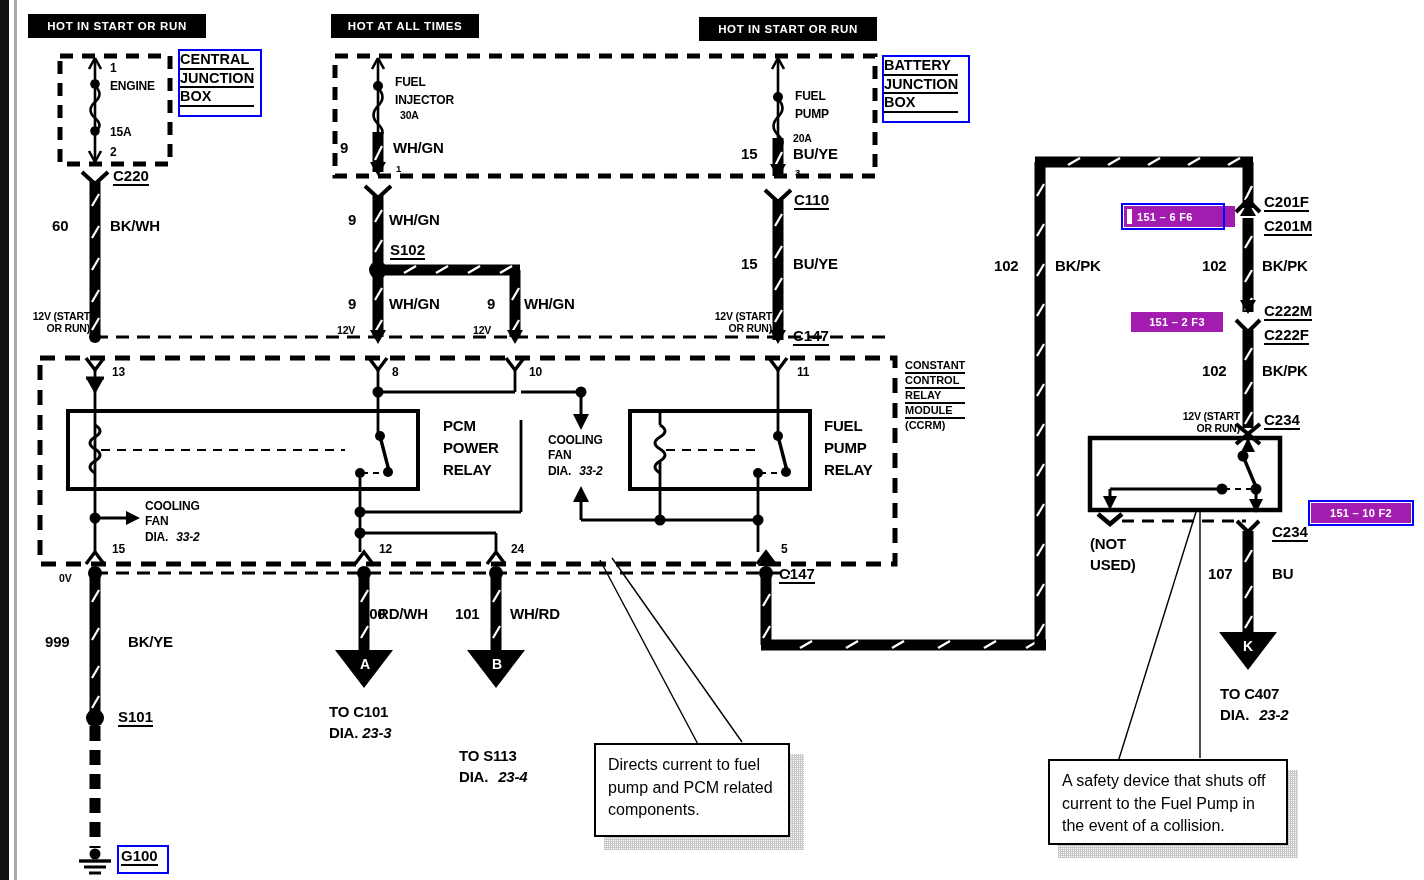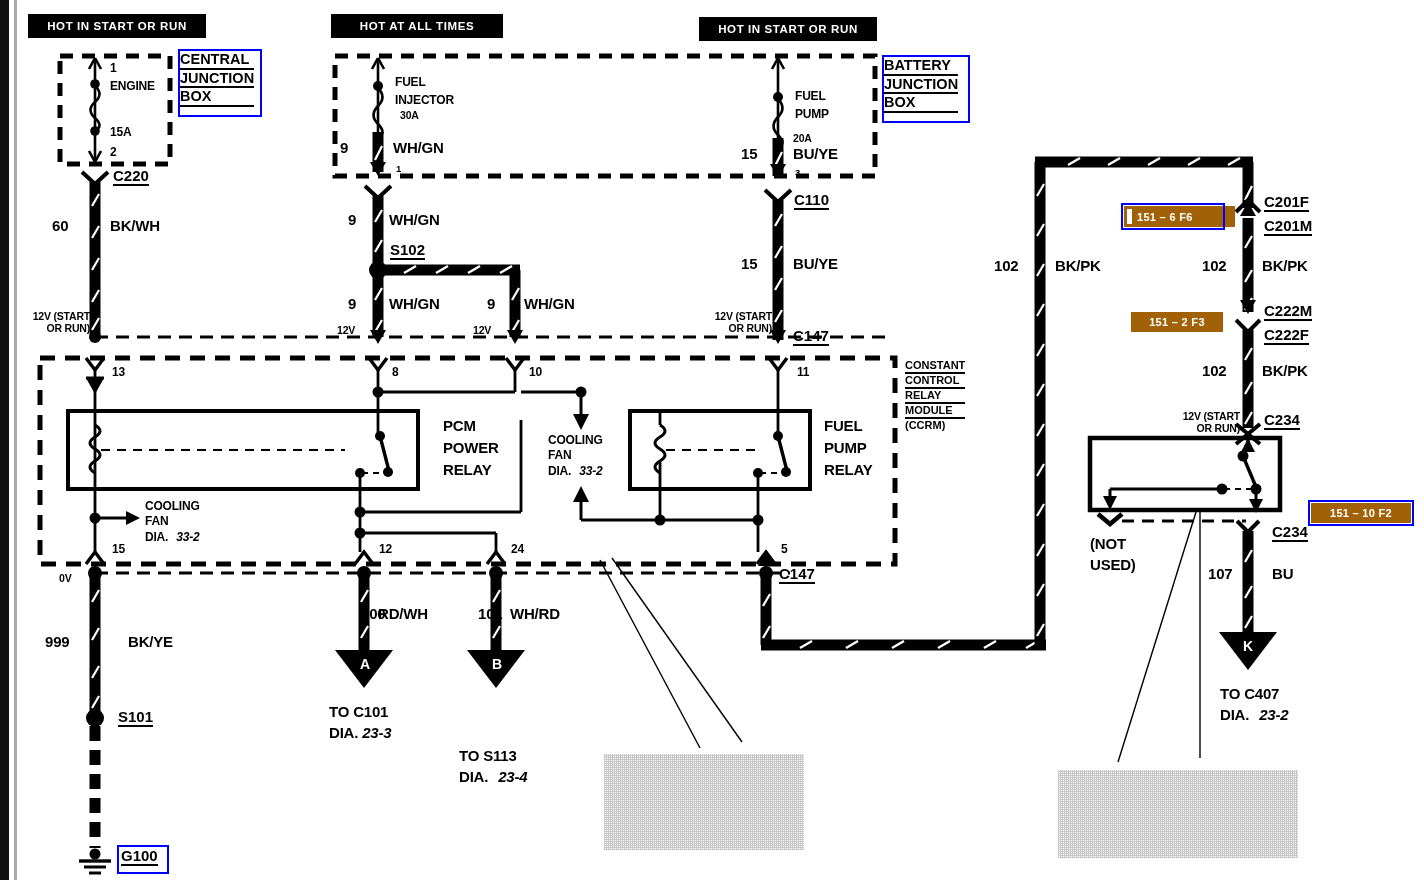--- a/index.html
+++ b/index.html
@@ -14,21 +14,21 @@
   .lbl.xs{font-size:10.5px;}
   .lbl.tiny{font-size:9.5px;}
   .ital{font-style:italic;}
   .hotbar{position:absolute;background:#000;color:#fff;font-weight:bold;font-size:11.5px;
           letter-spacing:.6px;display:flex;align-items:center;justify-content:center;}
   .connlbl{position:absolute;font-weight:bold;font-size:15px;border-bottom:2.4px solid #000;
            padding-bottom:0px;line-height:1.05;}
   .multiline-ul{position:absolute;font-weight:bold;font-size:14.5px;line-height:1.0;}
   .multiline-ul span{display:block;border-bottom:2px solid #000;padding-bottom:1px;margin-bottom:1px;}
   .bluebox{position:absolute;border:2.5px solid #0000ff;box-sizing:border-box;pointer-events:none;}
-  .fusebadge{position:absolute;background:#a16207;color:#fff;font-weight:bold;font-size:11px;
+  .fusebadge{position:absolute;background:#a21caf;color:#fff;font-weight:bold;font-size:11px;
              display:flex;align-items:center;padding-left:13px;letter-spacing:.3px;}
   .fusebadge::before{content:"";position:absolute;left:3px;top:3px;bottom:3px;width:5px;background:#fff;}
   .fusebadge.nowhite::before{display:none;}
   .fusebadge.nowhite{padding-left:0;justify-content:center;}
   .callout{position:absolute;background:#fff;border:2.2px solid #000;
            font-size:16px;font-weight:normal;color:#000;line-height:1.42;padding:9px 12px 10px 12px;
            font-family:"Liberation Sans",sans-serif;box-sizing:border-box;}
   .shadow{position:absolute;background:
       repeating-linear-gradient(0deg,#9a9a9a 0 1px,transparent 1px 2px),
       repeating-linear-gradient(90deg,#9a9a9a 0 1px,transparent 1px 2px);
@@ -377,21 +377,21 @@
     </g>
     <g stroke="#000" stroke-width="1.4" fill="none">
       <line x1="1196" y1="512" x2="1118" y2="762"></line>
       <line x1="1200" y1="512" x2="1200" y2="758"></line>
     </g>
   </svg>
 
   <div class="hotbar" style="left:28px;top:14px;width:178px;height:24px;">
     <span>HOT IN START OR RUN</span>
   </div>
-  <div class="hotbar" style="left:331px;top:14px;width:172px;height:24px;">
+  <div class="hotbar" style="left:331px;top:14px;width:148px;height:24px;">
     <span>HOT AT ALL TIMES</span>
   </div>
   <div class="hotbar" style="left:699px;top:17px;width:178px;height:24px;">
     <span>HOT IN START OR RUN</span>
   </div>
 
   <div class="lbl sm" style="left:110px;top:62px;">1</div>
   <div class="lbl sm" style="left:110px;top:80px;">ENGINE</div>
   <div class="lbl sm" style="left:110px;top:126px;">15A</div>
   <div class="lbl sm" style="left:110px;top:146px;">2</div>
@@ -498,21 +498,21 @@
 
   <div class="lbl xs" style="left:59px;top:573px;">0V</div>
   <div class="lbl lg" style="left:45px;top:634px;">999</div>
   <div class="lbl lg" style="left:128px;top:634px;">BK/YE</div>
   <div class="connlbl" style="left:118px;top:709px;">S101</div>
   <div class="connlbl" style="left:121px;top:848px;">G100</div>
   <div class="bluebox" style="left:117px;top:845px;width:52px;height:29px;"></div>
 
   <div class="lbl lg" style="left:321px;top:606px;margin-left:40px;">100</div>
   <div class="lbl lg" style="left:378px;top:606px;">RD/WH</div>
-  <div class="lbl lg" style="left:478px;top:606px;">101</div>
+  <div class="lbl lg" style="left:455px;top:606px;">101</div>
   <div class="lbl lg" style="left:510px;top:606px;">WH/RD</div>
 
   <div class="lbl md" style="left:360px;top:657px;color:#fff;">A</div>
   <div class="lbl md" style="left:492px;top:657px;color:#fff;">B</div>
   <div class="lbl lg" style="left:329px;top:704px;">
     <div>TO C101</div>
     <div style="margin-top:4px;"><span>DIA.</span>
       <span class="ital" style="margin-left:0;">23-3</span></div>
   </div>
   <div class="lbl lg" style="left:459px;top:704px;margin-top:44px;">
@@ -564,16 +564,22 @@
   <div class="lbl lg" style="left:1208px;top:566px;">107</div>
   <div class="lbl lg" style="left:1272px;top:566px;">BU</div>
   <div class="lbl md" style="left:1243px;top:639px;color:#fff;">K</div>
   <div class="lbl lg" style="left:1220px;top:686px;">
     <div>TO C407</div>
     <div style="margin-top:4px;"><span>DIA.</span>
       <span class="ital" style="margin-left:6px;">23-2</span></div>
   </div>
 
   <div class="shadow" style="left:604px;top:754px;width:200px;height:96px;"></div>
+  <div class="callout" style="left:594px;top:743px;width:196px;height:94px;">
+    <span>Directs current to fuel pump and PCM related components.</span>
+  </div>
 
   <div class="shadow" style="left:1058px;top:770px;width:240px;height:88px;"></div>
+  <div class="callout" style="left:1048px;top:759px;width:240px;height:86px;">
+    <span>A safety device that shuts off current to the Fuel Pump in the event of a collision.</span>
+  </div>
 
 </div>
 
 </body></html>

